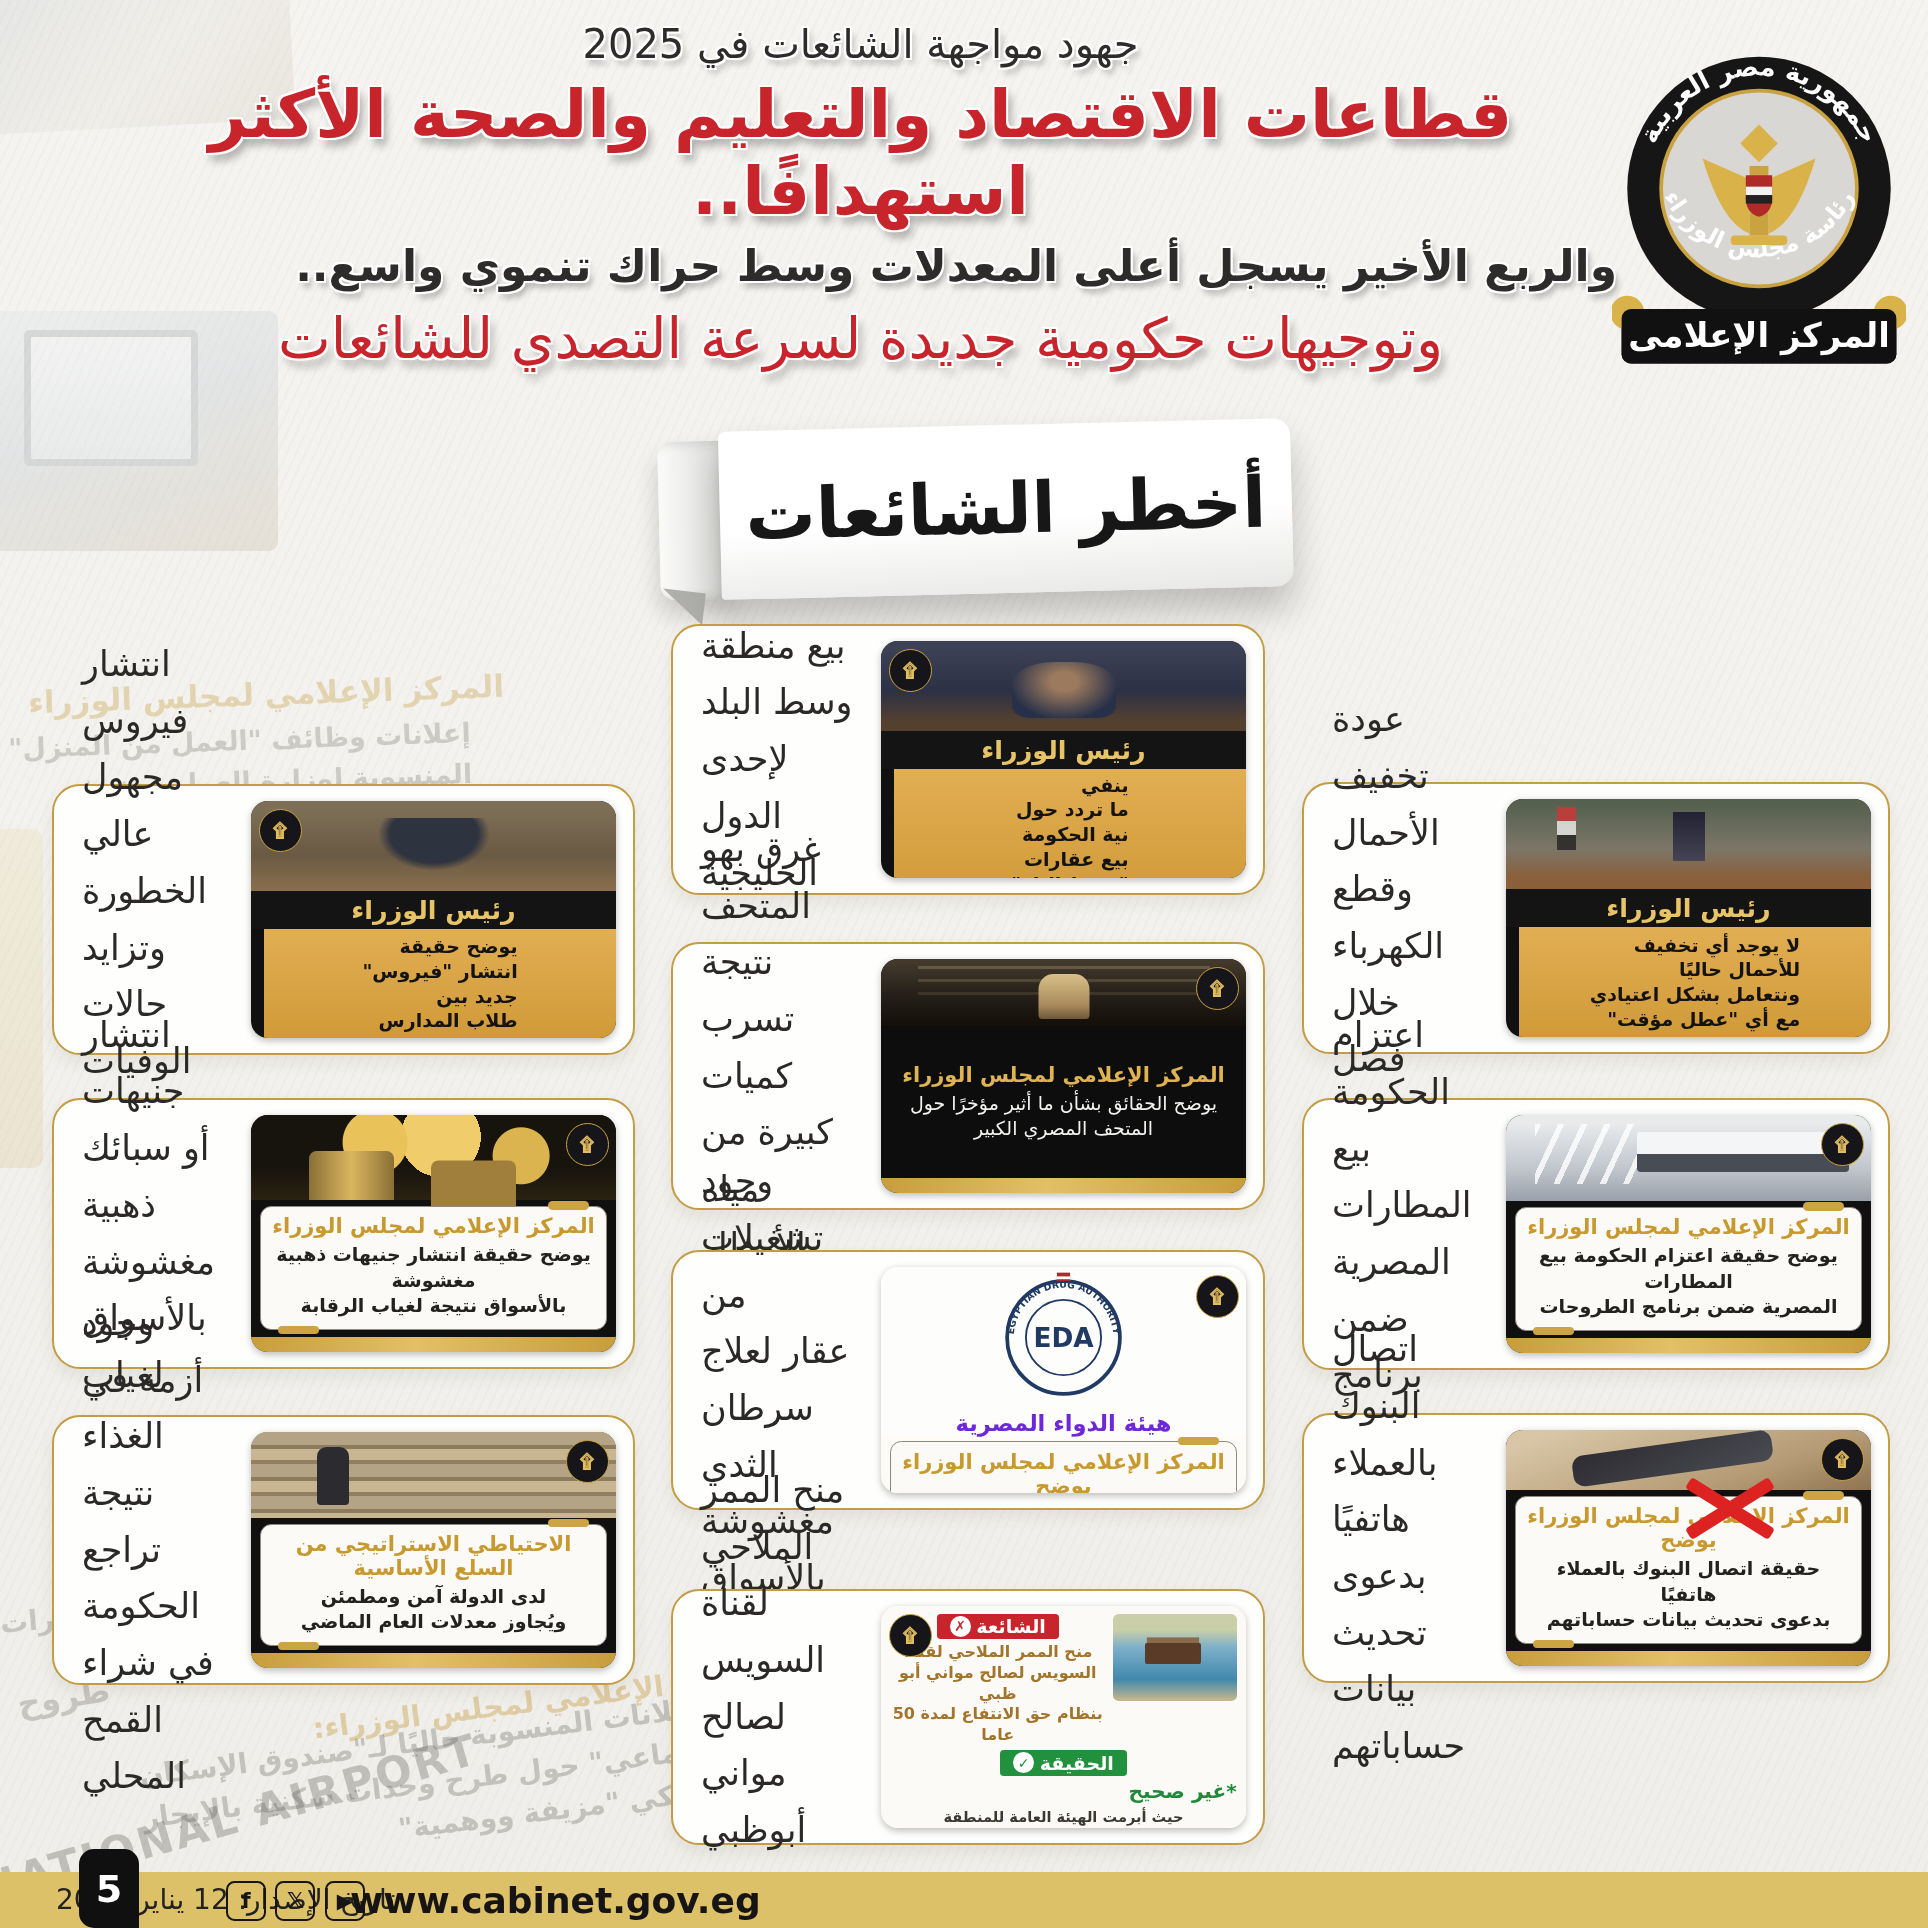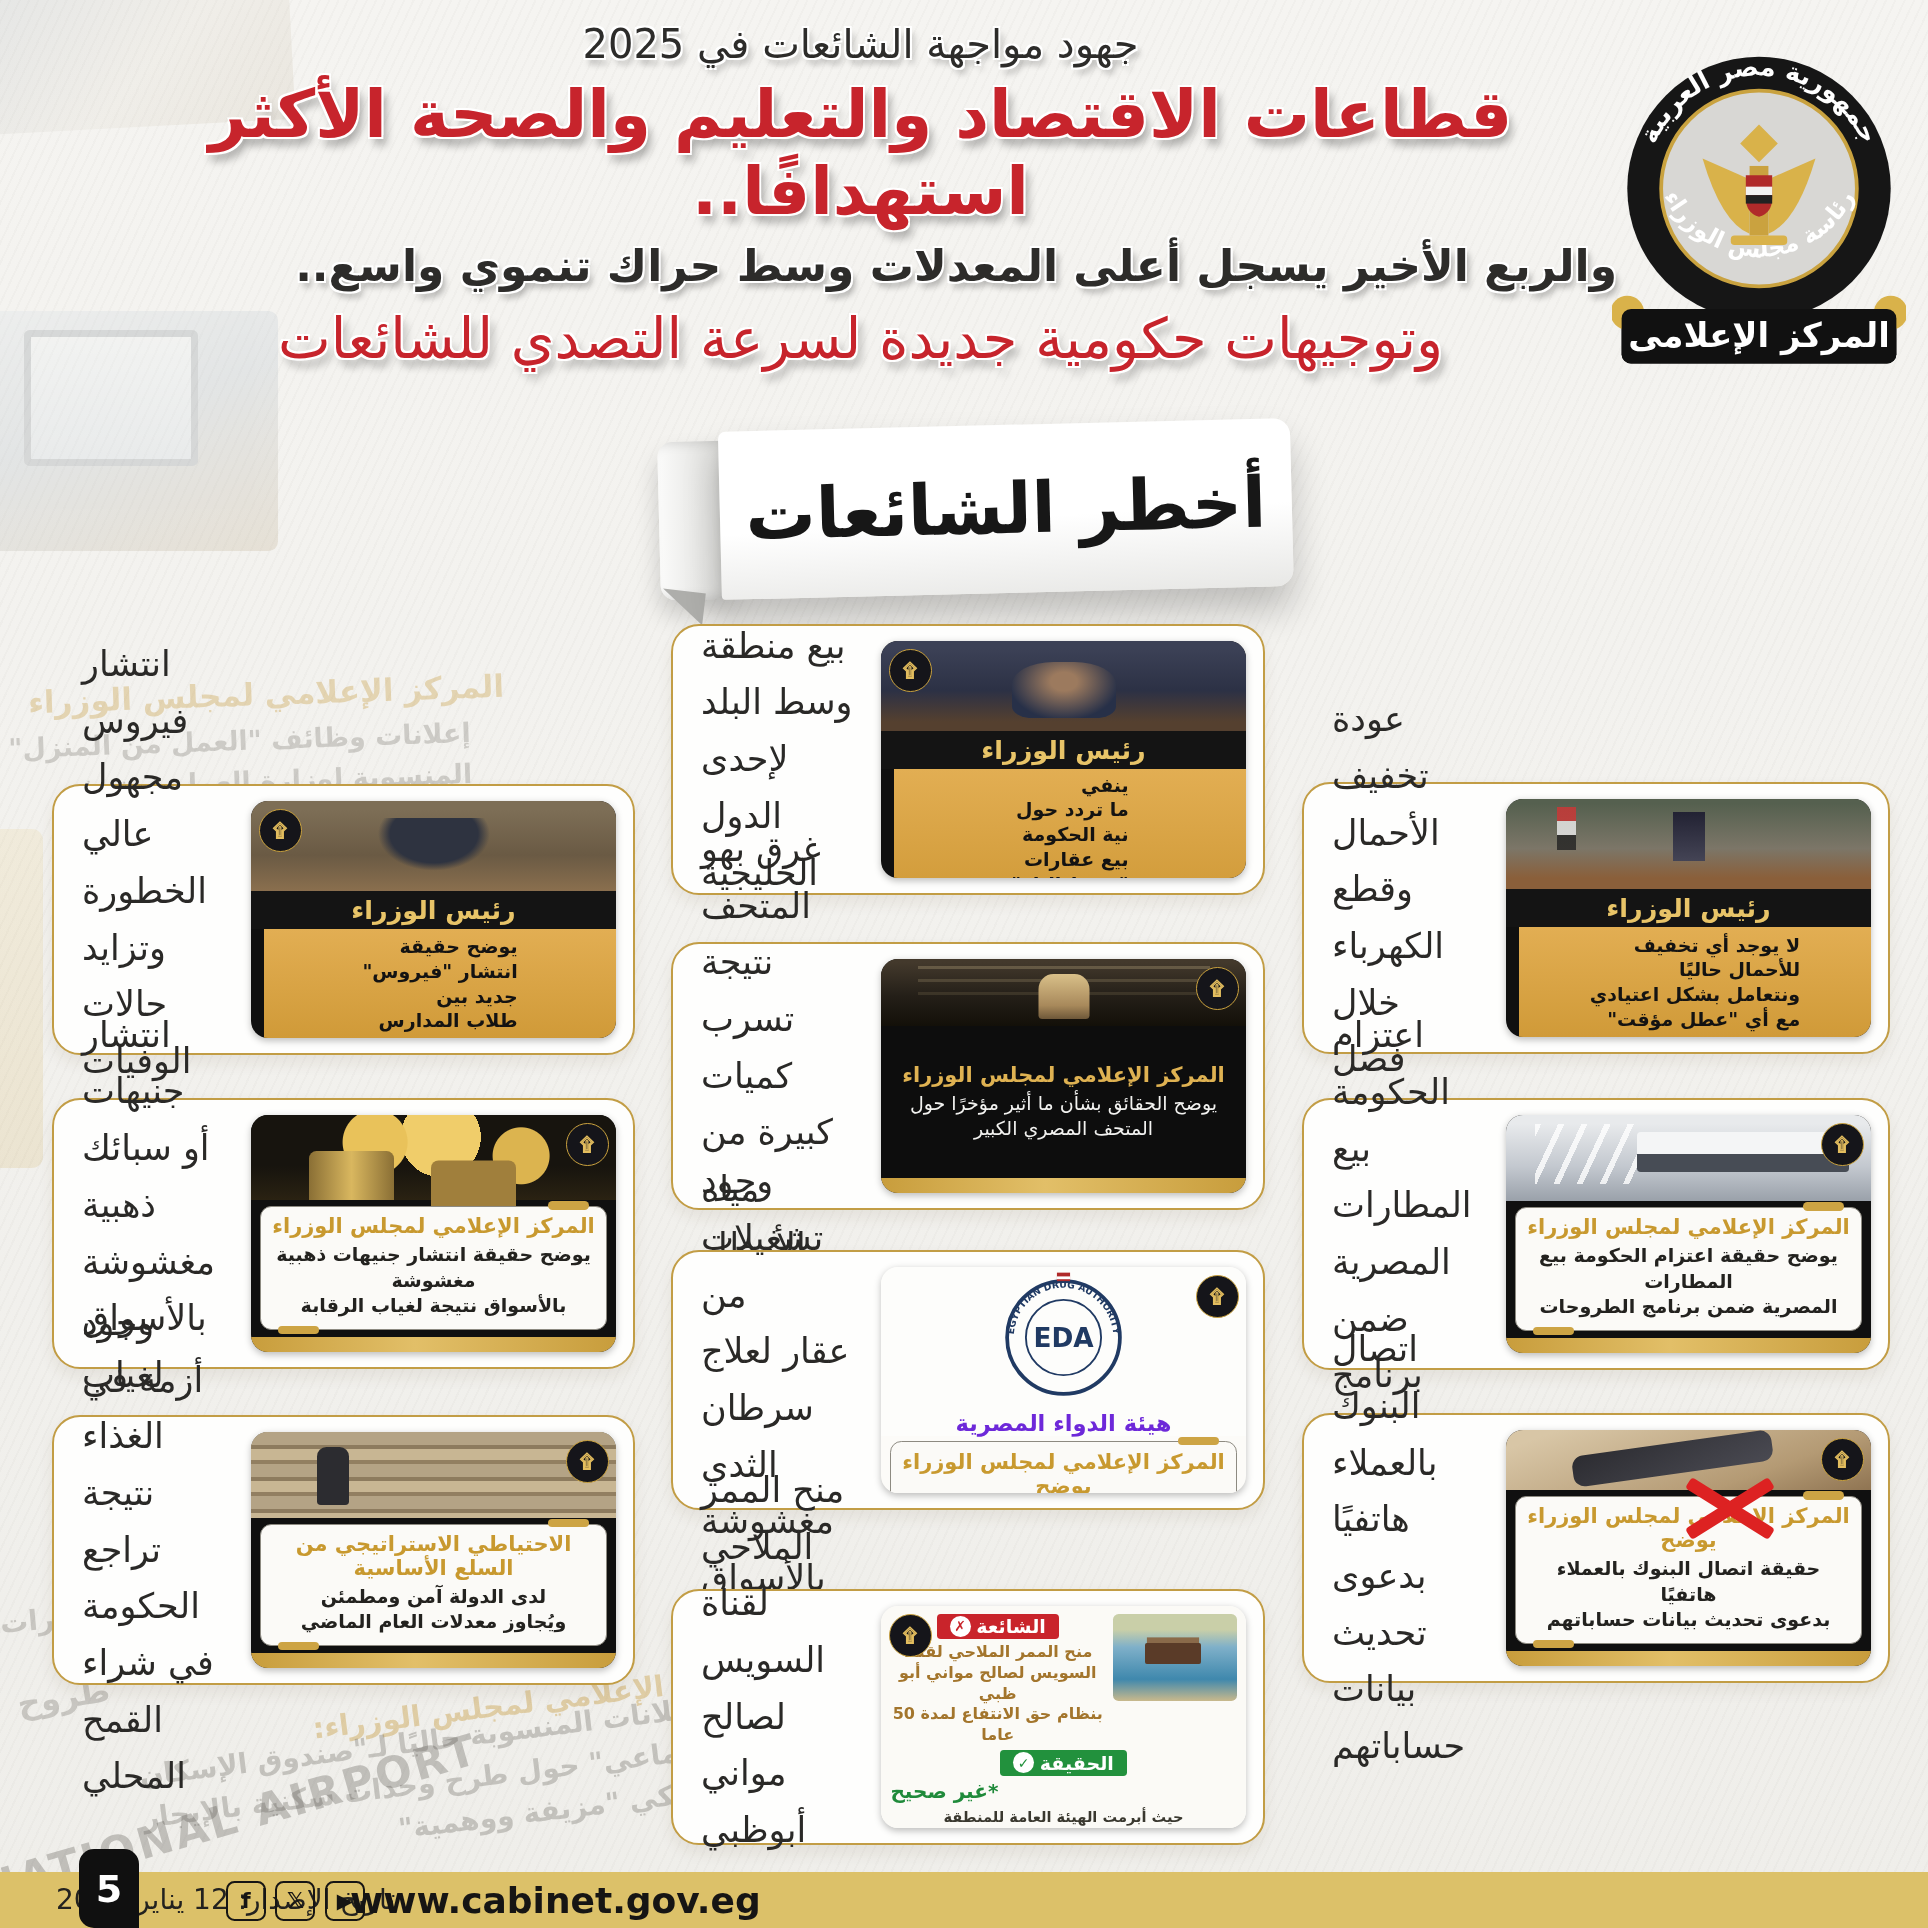--- a/index.html
+++ b/index.html
@@ -132,21 +132,21 @@
   .ph-ship::after{content:"";position:absolute;left:26%;top:34%;width:56px;height:21px;background:#5a3b28;
         border-radius:1.9px;box-shadow:0 -7.5px 0 -1.9px #8a6a4a;}
   .suez-rt{flex:1 1 auto;text-align:center;}
   .badge{display:inline-flex;align-items:center;gap:5.6px;font-size:19px;font-weight:bold;color:#fff;
         padding:1.9px 13px;border-radius:3.8px;}
   .badge.rumor{background:#c9242b;} .badge.truth{background:#22913d;}
   .badge .circ{display:inline-flex;width:21px;height:21px;border-radius:50%;background:#fff;
         align-items:center;justify-content:center;font-size:14px;}
   .badge.rumor .circ{color:#c9242b;} .badge.truth .circ{color:#22913d;}
   .suez-rumor{color:#a3752c;font-size:16px;font-weight:bold;line-height:1.3;white-space:pre-line;margin-top:2.8px;}
-  .suez-verdict{color:#1f8a3a;font-size:20px;font-weight:bold;text-align:left;}
+  .suez-verdict{color:#1f8a3a;font-size:20px;font-weight:bold;text-align:right;}
   .suez-body{color:#3a382f;font-size:14.6px;font-weight:bold;line-height:1.32;text-align:center;white-space:pre-line;}
   
   .footer{position:absolute;left:0;right:0;bottom:0;height:56px;background:#dcc169;}
   .f-date{position:absolute;right:1591px;left:56px;top:11.3px;font-size:28px;color:#23221f;
         text-align:left;direction:rtl;left:56px;right:auto;}
   .f-site{position:absolute;left:350px;top:7.5px;font-size:36px;font-weight:bold;color:#161514;direction:ltr;}
   .f-social{position:absolute;left:226px;top:9.4px;display:flex;gap:9.4px;direction:ltr;}
   .f-ic{width:36px;height:36px;border:2.8px solid #161514;border-radius:8.5px;display:flex;align-items:center;
         justify-content:center;font-size:21px;font-weight:bold;color:#161514;background:transparent;}
   .f-page{position:absolute;left:79px;bottom:0;width:60px;height:79px;background:#101010;

